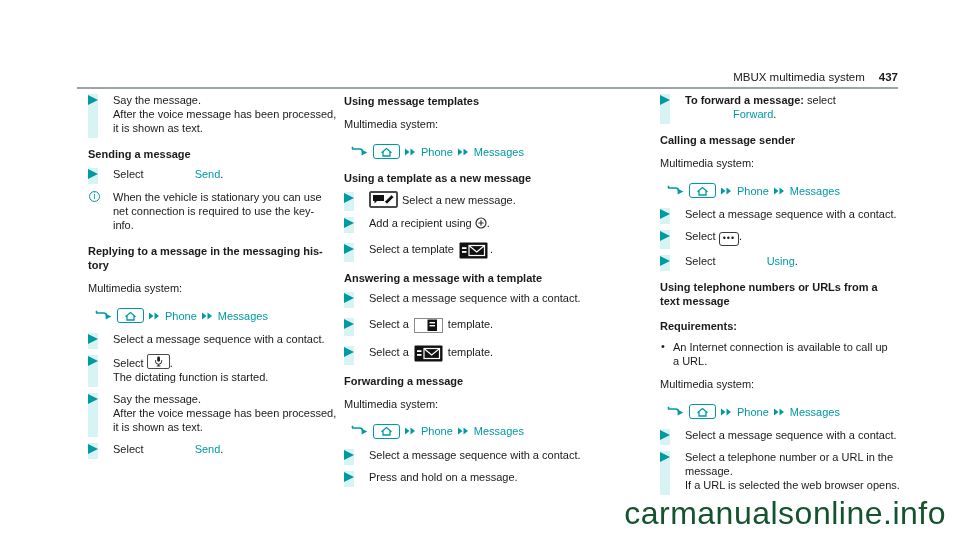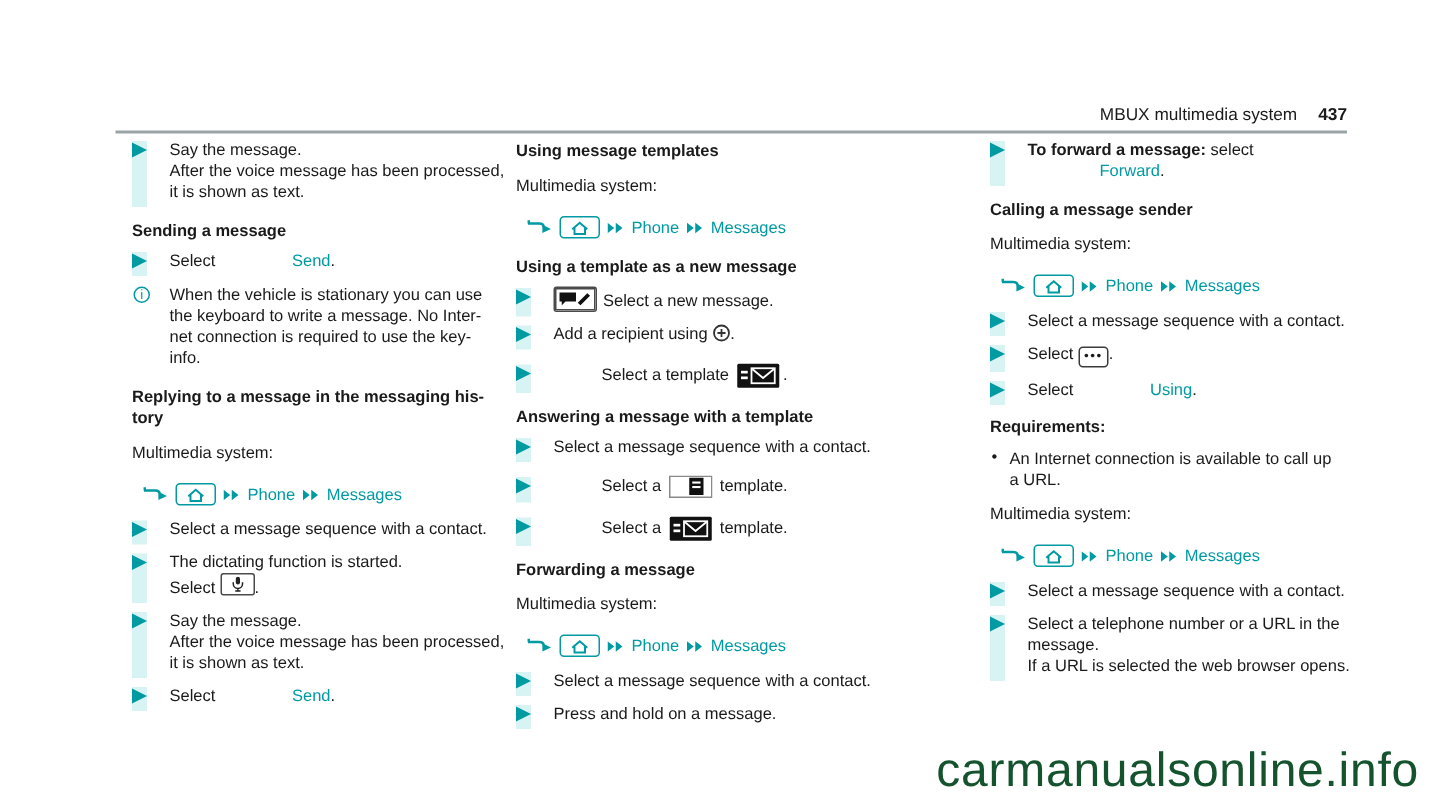--- a/index.html
+++ b/index.html
@@ -27,21 +27,21 @@
   .tri{position:absolute;left:0;top:2px;width:0;height:0;border-left:10px solid #009aa3;border-top:5px solid transparent;border-bottom:5px solid transparent;}
   .note{position:relative;padding-left:25px;margin:9px 0;}
   .i-icon{position:absolute;left:1px;top:1px;width:11px;height:11px;box-sizing:border-box;border:1.2px solid #009aa3;border-radius:50%;color:#009aa3;font-size:9px;line-height:9px;text-align:center;}
   .link{color:#009aa3;padding-left:48px;}
   .b{font-weight:bold;}
   .keybox{display:inline-block;vertical-align:-2px;border:1px solid #4a4a4a;border-radius:2px;line-height:0;background:#fff;}
   .keybox svg{display:block;}
   .dots-box{display:inline-block;vertical-align:-1px;border:1px solid #3a3a3a;border-radius:3px;font-size:9px;line-height:9px;padding:1px 3px 2px;letter-spacing:1px;}
   .big-icon{display:inline-block;vertical-align:middle;margin:0 2px;line-height:0;}
   .big-icon svg{display:block;}
-  .tall{margin-top:12px;margin-left:32px;}
+  .tall{margin-top:12px;}
   .rbullet{position:relative;padding-left:13px;margin:7px 0;}
   .rdot{position:absolute;left:1px;top:-1px;}
   .req{margin:11px 0 2px;font-weight:bold;}
   .wm{position:absolute;right:14px;bottom:5px;font-size:32px;line-height:30px;color:#14532d;letter-spacing:0.5px;}
 </style>
 </head>
 <body>
 
 <div class="hdr">
   <span>MBUX multimedia system</span><span class="num">437</span>
@@ -62,21 +62,20 @@
 
   <div class="bullet">
     <span class="bar"></span>
     <span class="tri"></span>
     <div><span>Select </span><span class="link">Send</span><span>.</span></div>
   </div>
 
   <div class="note">
     <span class="i-icon">i</span>
     <div>When the vehicle is stationary you can use</div>
-    <div>the keyboard to write a message. No Inter-</div>
     <div>net connection is required to use the key-</div>
     <div>info.</div>
   </div>
 
   <div class="h">
     <div>Replying to a message in the messaging his-</div>
     <div>tory</div>
   </div>
 
   <div class="mm">Multimedia system:</div>
@@ -104,25 +103,25 @@
 
   <div class="bullet">
     <span class="bar"></span>
     <span class="tri"></span>
     <div>Select a message sequence with a contact.</div>
   </div>
 
   <div class="bullet">
     <span class="bar"></span>
     <span class="tri"></span>
-    <div>The dictating function is started.</div>
     <div><span>Select </span><span class="keybox"><svg width="21" height="13" viewBox="0 0 21 13">
             <rect x="9.2" y="1.5" width="2.8" height="5.2" rx="1.4" fill="#222"></rect>
             <path d="M7.5 5.2 v1 a3.1 3.1 0 0 0 6.2 0 v-1 M10.6 9.4 V11 M8.8 11 H12.4" fill="none" stroke="#222" stroke-width="1"></path>
           </svg></span><span>.</span></div>
+    <div>The dictating function is started.</div>
   </div>
 
   <div class="bullet">
     <span class="bar"></span>
     <span class="tri"></span>
     <div>Say the message.</div>
     <div>After the voice message has been processed,</div>
     <div>it is shown as text.</div>
   </div>
 
@@ -305,20 +304,24 @@
     <span class="tri"></span>
     <div><span>Select </span><span class="dots-box">•••</span><span>.</span></div>
   </div>
 
   <div class="bullet">
     <span class="bar"></span>
     <span class="tri"></span>
     <div><span>Select </span><span class="link">Using</span><span>.</span></div>
   </div>
 
+  <div class="h">
+    <div>Using telephone numbers or URLs from a</div>
+    <div>text message</div>
+  </div>
 
   <div class="req">Requirements:</div>
 
   <div class="rbullet">
     <span class="rdot">•</span>
     <div>An Internet connection is available to call up</div>
     <div>a URL.</div>
   </div>
 
   <div class="mm">Multimedia system:</div>

